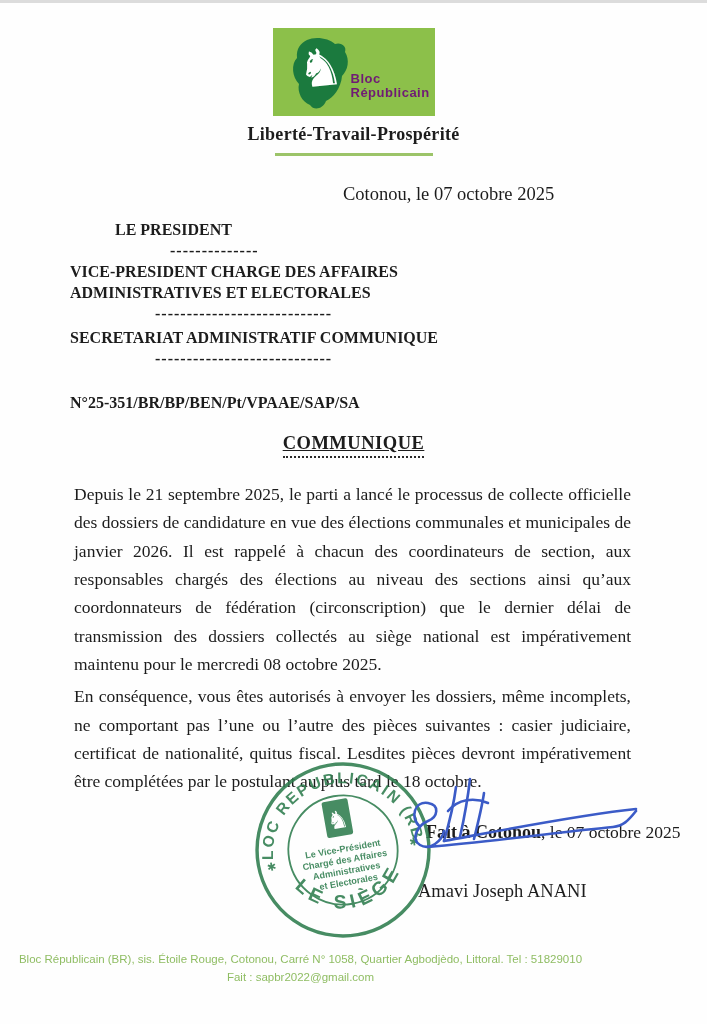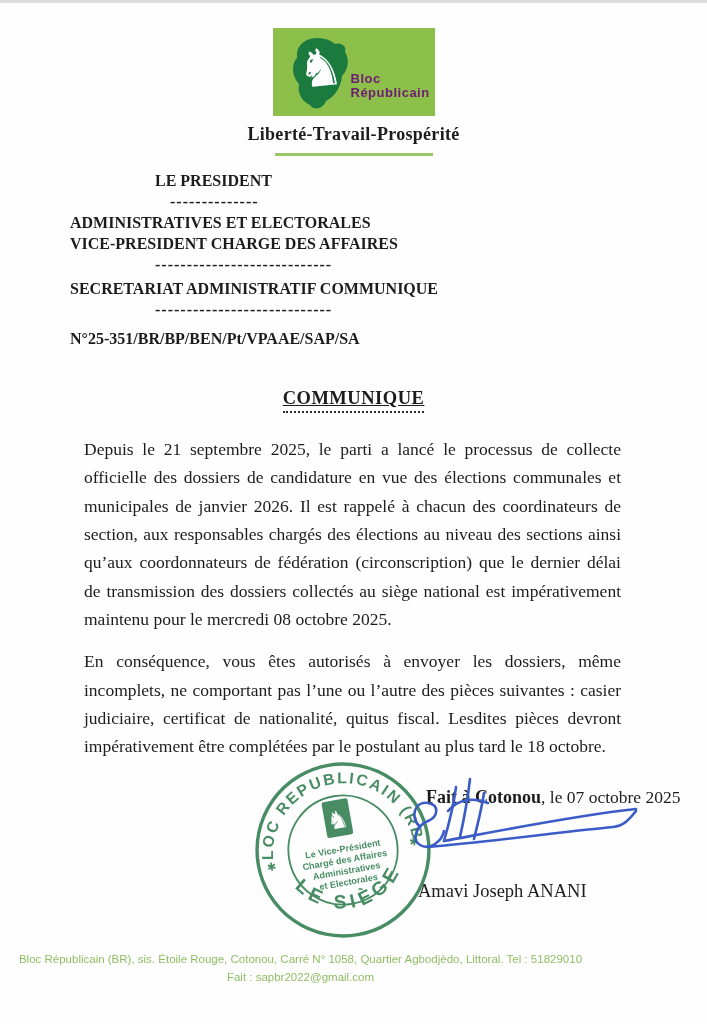--- a/index.html
+++ b/index.html
@@ -46,42 +46,42 @@
   
   .date-line{
     margin:28px 0 0 343px;
     font-size:18.5px;
   }
   .header-block{
     margin:14px 0 0 70px;
     font-weight:bold;font-size:16px;line-height:1.32;
     width:420px;
   }
-  .hdr-indent{margin-left:85px;}
+  .hdr-indent{margin-left:45px;}
   .sep{font-weight:bold;letter-spacing:1px;}
   .sep-1{margin-left:100px;}
   .sep-n{margin-left:85px;}
   .hdr-gap-sm{height:2px;}
-  .reference{margin-top:8px;}
-  
-  .title-wrap{text-align:center;margin-top:39px;}
+  .reference{margin-top:23px;}
+  
+  .title-wrap{text-align:center;margin-top:20px;}
   .doc-title{
     display:inline-block;
     font-weight:bold;font-size:18.5px;letter-spacing:.5px;
     text-decoration:underline;
     border-bottom:2px dotted #2a2a2a;
     padding-bottom:2px;
   }
   
   .body-text{
     margin:22px 72px 0 70px;
     font-size:17.5px;line-height:1.62;
     text-align:justify;
   }
-  .body-text p{margin:14px;}
+  .body-text p{margin:4px;}
   
   .closing{
     margin:26px 0 0 380px;
     font-size:17.5px;
   }
   .closing b{font-size:18px;margin-left:46px;}
   
   .sig-zone{position:absolute;left:0;top:748px;width:707px;height:200px;}
   .stamp{
     position:absolute;left:252px;top:8px;
@@ -116,26 +116,27 @@
       <span class="logo-horse">♞</span>
       <div class="logo-wordmark">
         <div>Bloc</div>
         <div>Républicain</div>
       </div>
     </div>
     <div class="motto">Liberté-Travail-Prospérité</div>
     <hr class="letterhead-rule">
   </div>
 
+  <div class="date-line">Cotonou, le 07 octobre 2025</div>
 
   <div class="header-block">
     <div class="hdr-indent">LE PRESIDENT</div>
     <div class="sep sep-1">--------------</div>
+    <div>VICE-PRESIDENT CHARGE DES AFFAIRES</div>
     <div>ADMINISTRATIVES ET ELECTORALES</div>
-    <div>VICE-PRESIDENT CHARGE DES AFFAIRES</div>
     <div class="sep sep-n">----------------------------</div>
     <div class="hdr-gap-sm"></div>
     <div>SECRETARIAT ADMINISTRATIF COMMUNIQUE</div>
     <div class="sep sep-n">----------------------------</div>
     <div class="reference">N°25-351/BR/BP/BEN/Pt/VPAAE/SAP/SA</div>
   </div>
 
   <div class="title-wrap">
     <span class="doc-title">COMMUNIQUE</span>
   </div>

